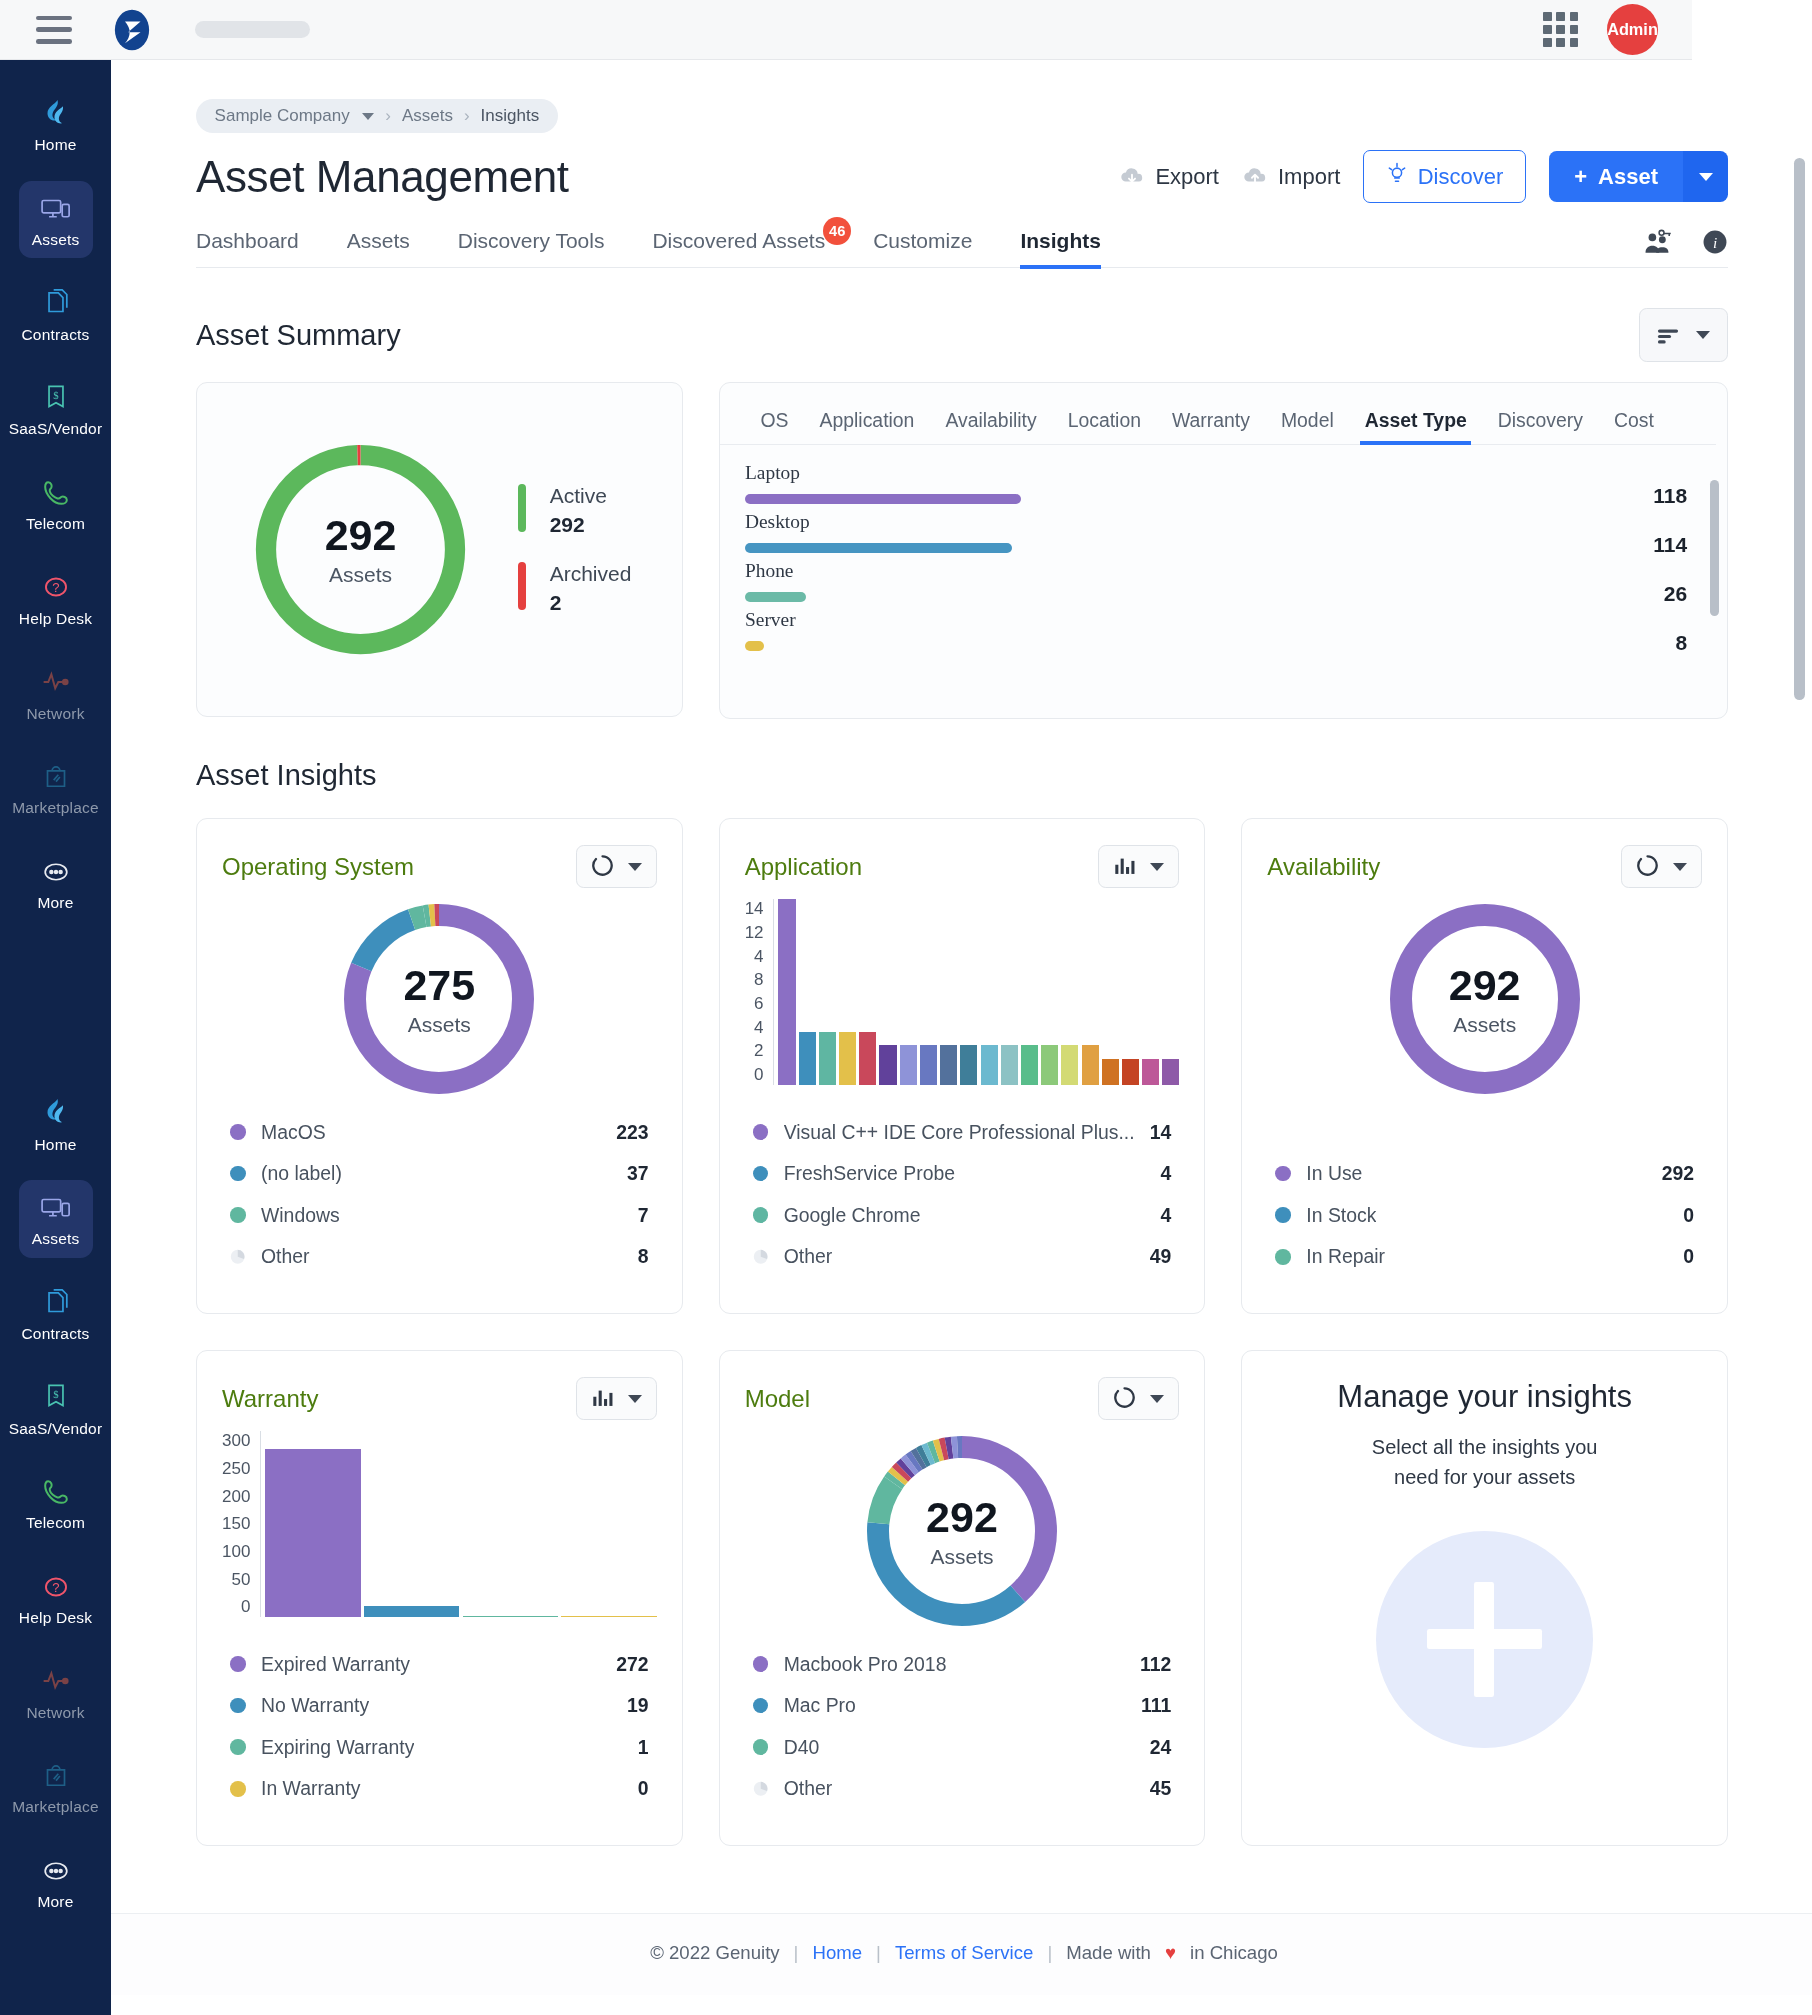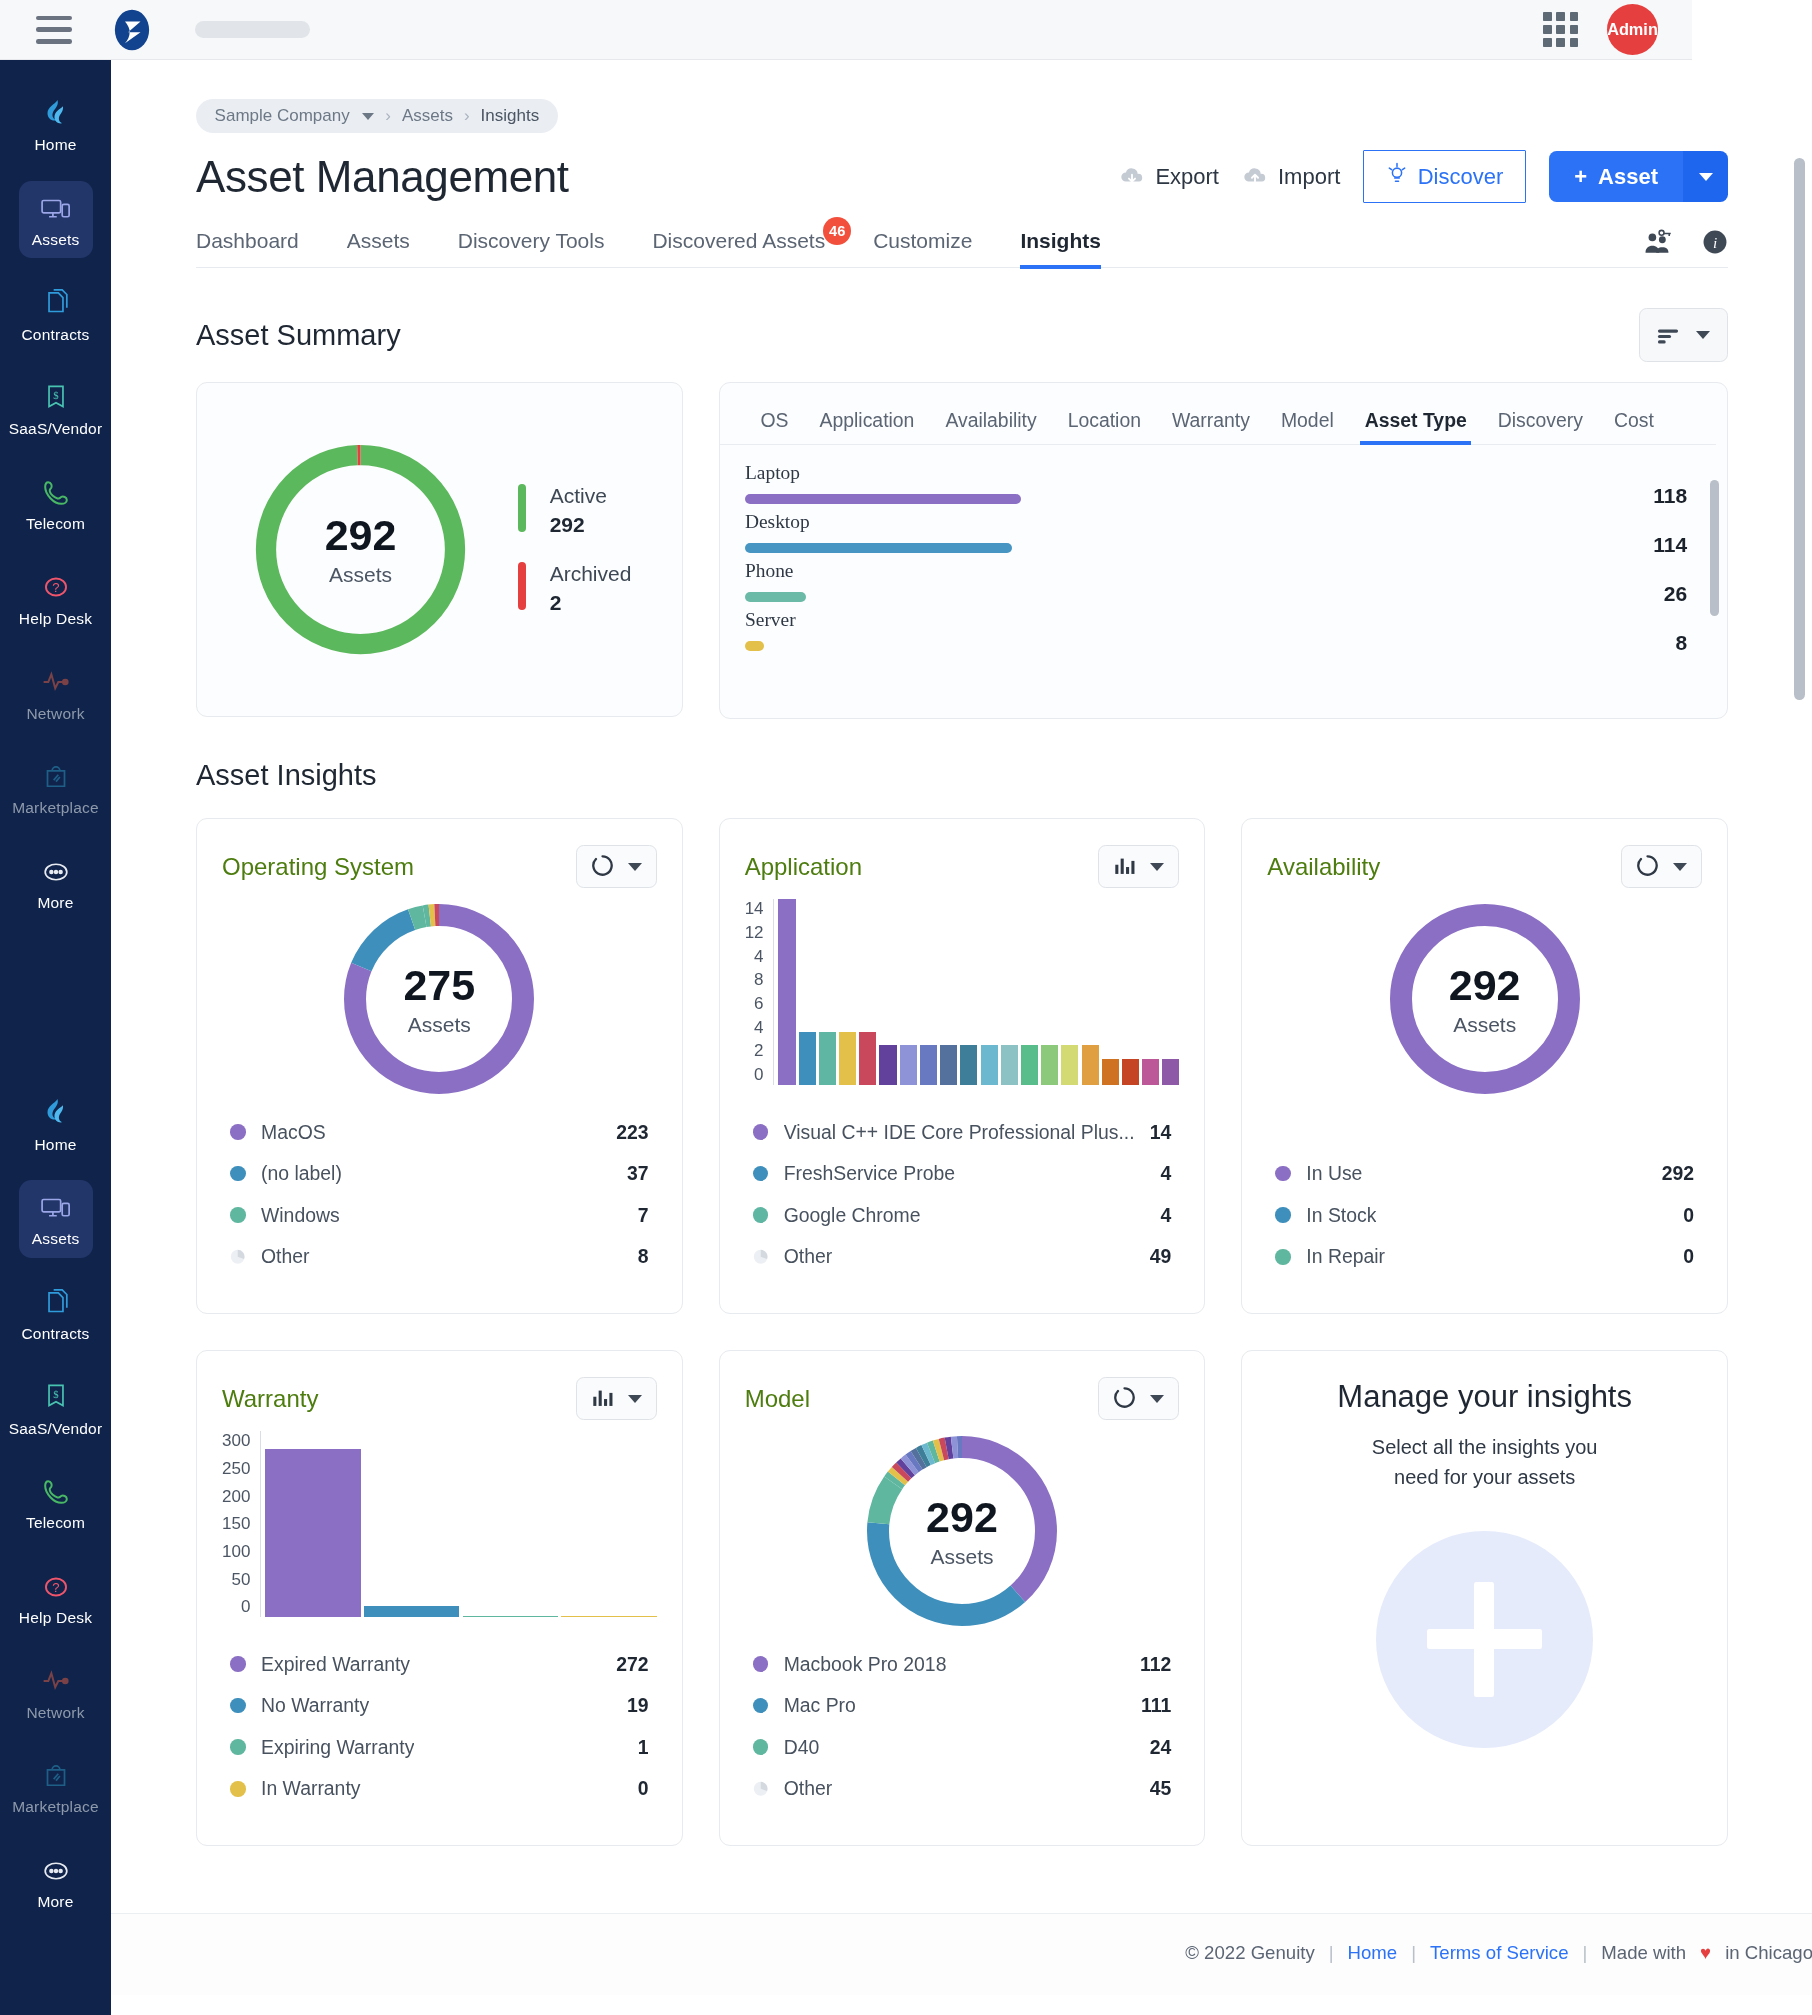--- a/index.html
+++ b/index.html
@@ -52,21 +52,21 @@
   .crumb.last { color: #4b5563; }
   .crumbcaret { width: 0; height: 0; border-left: 6.2px solid transparent; border-right: 6.2px solid transparent;
                 border-top: 7px solid #6d7886; margin-left: 1.5px; cursor: pointer; }
   .crumbsep { font-size: 17px; color: #aab3be; }
 
   .titlerow { margin: 17px 85px 0 85px; display: flex; align-items: center; }
   .pagetitle { font-size: 44px; color: #1f2733; font-weight: normal; letter-spacing: -0.4px; }
   .actions { margin-left: auto; display: flex; align-items: center; gap: 23px; }
   .ghostbtn { display: flex; align-items: center; gap: 10px; font-size: 22px; color: #2d3643; cursor: pointer; }
   .cloudicon { width: 26px; height: 22px; }
-  .discoverbtn { display: flex; align-items: center; gap: 9.3px; border: 1.5px solid #2b72f7; border-radius: 1px;
+  .discoverbtn { display: flex; align-items: center; gap: 9.3px; border: 1.5px solid #2b72f7; border-radius: 7px;
                  padding: 11px 22px; color: #2b72f7; font-size: 22px; cursor: pointer; background:#fff; }
   .assetbtn { display: flex; align-items: stretch; border-radius: 7.7px; overflow: hidden; cursor: pointer; }
   .assetbtn .ab-main { background: #2b72f7; color: #fff; font-size: 22px; font-weight: bold;
                        padding: 12.4px 25px; display: flex; align-items: center; gap: 11px; }
   .assetbtn .ab-split { background: #1f66ef; width: 45px; display: flex; align-items: center; justify-content: center; }
   .caret-w { width: 0; height: 0; border-left: 7px solid transparent; border-right: 7px solid transparent;
              border-top: 8.5px solid #fff; }
 
   .tabsrow { margin: 26px 85px 0 85px; border-bottom: 1.5px solid #e7eaee;
              display: flex; align-items: flex-end; }
@@ -139,21 +139,21 @@
                 display: flex; flex-direction: column; align-items: center; padding-top: 28px; }
   .mg-title { font-size: 31px; color: #1f2733; }
   .mg-sub { font-size: 20px; color: #2f3845; text-align: center; margin-top: 17px; line-height: 1.5; }
   .mg-plus { width: 217px; height: 217px; border-radius: 50%; background: #e5ebfb; margin-top: 39px;
              position: relative; cursor: pointer; }
   .mg-plus::before, .mg-plus::after { content: ""; position: absolute; background: #fff; border-radius: 2.3px; }
   .mg-plus::before { width: 115px; height: 20px; left: 51px; top: 98px; }
   .mg-plus::after { width: 20px; height: 115px; left: 98px; top: 51px; }
 
   .footer { margin-top: 67px; border-top: 0.8px solid #eceff2; padding: 28px 0 31px 4px;
-            display: flex; align-items: center; justify-content: flex-end; gap: 14px;
+            display: flex; align-items: center; justify-content: center; gap: 14px;
             font-size: 18.6px; color: #5b6573; background: #fdfdfe; }
   .footer a { color: #2b72f7; text-decoration: none; cursor: pointer; }
   .fsep { color: #b9c0c9; }
   .heart { color: #e5403f; }
 
   .rightscroll { position: absolute; top: 98px; right: 7.7px; width: 11px; height: 542px;
                  background: #b8bfc8; border-radius: 5.4px; z-index: 25; cursor: pointer; }
 </style>
 </head>
 <body>

